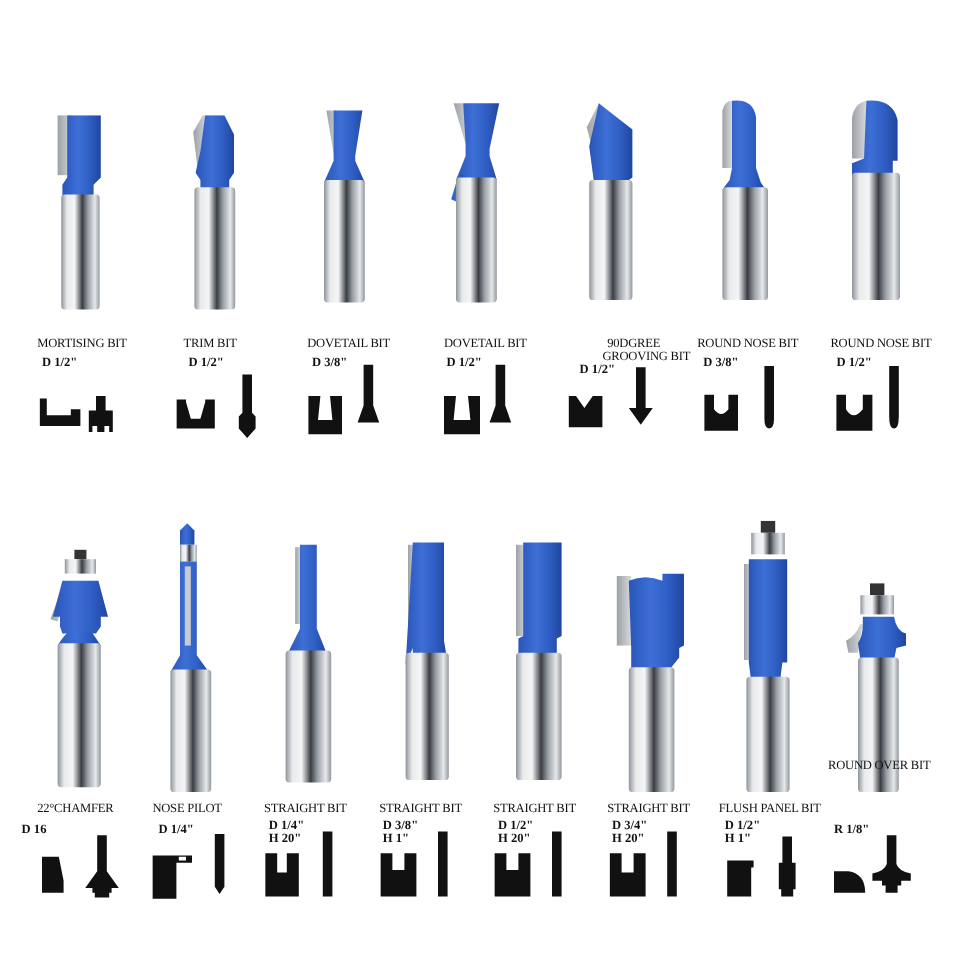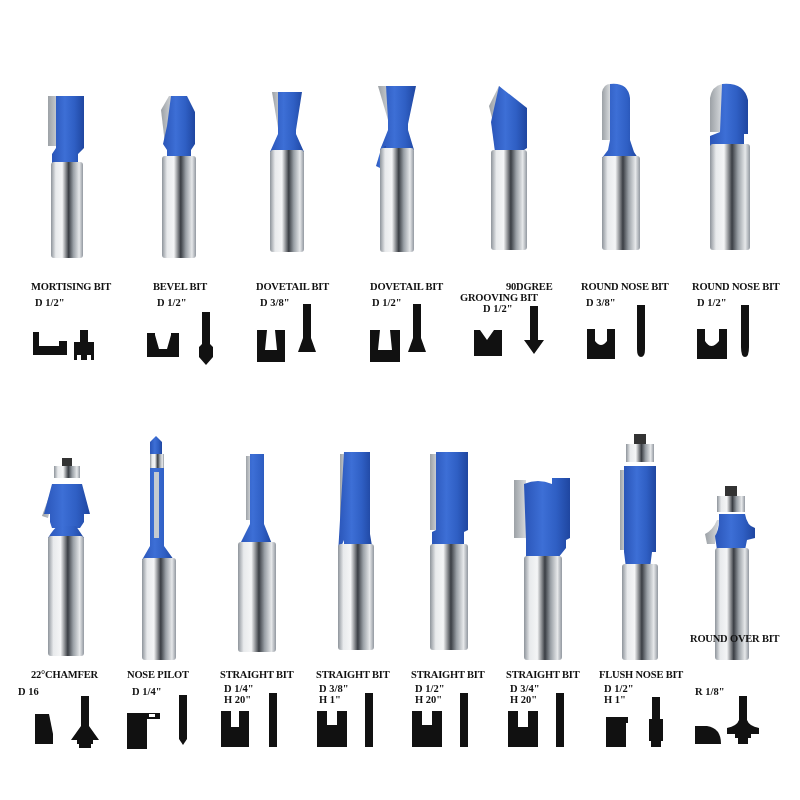--- a/index.html
+++ b/index.html
@@ -1,20 +1,20 @@
 <!DOCTYPE html>
 <html><head>
 <meta charset="utf-8">
 <style>
   html, body { margin:0; padding:0; background:#ffffff; }
   body { width:800px; height:800px; position:relative; overflow:hidden;
          font-family:"Liberation Serif", "DejaVu Serif", serif; }
   .item { position:absolute; }
   .bit { position:absolute; }
-  .title { position:absolute; font-weight:bold; font-size:10.5px; color:#111; white-space:nowrap; letter-spacing:-0.2px; line-height:12px; }
+  .title { position:absolute; font-weight:normal; font-size:10.5px; color:#111; white-space:nowrap; letter-spacing:-0.2px; line-height:12px; }
   .spec { position:absolute; font-weight:bold; font-size:10.5px; color:#111; white-space:nowrap; line-height:12px; }
   .profile { position:absolute; }
 </style>
 </head>
 <body>
 
 <svg width="0" height="0" style="position:absolute">
   <defs>
     <linearGradient id="steel" x1="0" x2="1" y1="0" y2="0">
       <stop offset="0" stop-color="#8e949b"></stop>
@@ -51,21 +51,21 @@
     <path d="M47 0 h8 v12 h6 v18 h-3 v-5 h-4 v5 h-6 v-5 h-4 v5 h-3 v-18 h6z" fill="#111"></path>
   </svg>
 </div>
 
 <div class="item">
   <svg class="bit" style="left:157px;top:96px" width="50" height="165">
     <path d="M4 14 L12 0 H16 V48 L8 48 Z" fill="url(#carb)"></path>
     <path d="M14 0 H30 L38 16 V48 L34 54 V62 L10 62 V54 L6 48 L10 30 Z" fill="url(#blue)"></path>
     <rect x="5" y="60" width="34" height="102" rx="3" fill="url(#steel)"></rect>
   </svg>
-  <div class="title" style="left:153px;top:281px">BEVEL BIT</div>
+  <div class="title" style="left:153px;top:281px">TRIM BIT</div>
   <div class="spec" style="left:157px;top:297px">D 1/2"</div>
   <svg class="profile" style="left:147px;top:305px" width="70" height="60">
     <path d="M0 28 H8 V30 L12 44 H20 L24 30 V28 H32 V52 H0 Z" fill="#111"></path>
     <path d="M55 7 h8 v32 l3 3 v10 l-7 8 l-7 -8 v-10 l3 -3z" fill="#111"></path>
   </svg>
 </div>
 
 <div class="item">
   <svg class="bit" style="left:266px;top:90px" width="50" height="172">
     <path d="M6 2 H14 L16 38 H12 Z" fill="url(#carb)"></path>
@@ -95,21 +95,21 @@
   </svg>
 </div>
 
 <div class="item">
   <svg class="bit" style="left:487px;top:82px" width="50" height="180">
     <path d="M2 24 L12 4 L16 8 L6 40 Z" fill="url(#carb)"></path>
     <path d="M12 4 L40 26 V66 L34 70 H8 L4 40 Z" fill="url(#blue)"></path>
     <rect x="4" y="68" width="36" height="100" rx="3" fill="url(#steel)"></rect>
   </svg>
   <div class="title" style="left:506px;top:281px">90DGREE</div>
-  <div class="title" style="left:460px;top:292px">GROOVING BIT</div>
+  <div class="title" style="left:502px;top:292px">GROOVING BIT</div>
   <div class="spec" style="left:483px;top:303px">D 1/2"</div>
   <svg class="profile" style="left:472px;top:304px" width="80" height="55">
     <path d="M2 26 H8 L15 36 L22 26 H30 V52 H2 Z" fill="#111"></path>
     <path d="M58 2 h8 v34 h6 l-10 14 l-10 -14 h6z" fill="#111"></path>
   </svg>
 </div>
 
 <div class="item">
   <svg class="bit" style="left:600px;top:82px" width="45" height="180">
     <path d="M2 10 Q4 2 10 2 V58 H2 Z" fill="url(#carb)"></path>
@@ -232,21 +232,21 @@
 </div>
 
 <div class="item">
   <svg class="bit" style="left:616px;top:434px" width="50" height="228">
     <rect x="18" y="0" width="12" height="10" fill="#333"></rect>
     <rect x="10" y="10" width="28" height="18" fill="url(#steel)"></rect>
     <rect x="4" y="36" width="6" height="80" fill="url(#carb)"></rect>
     <path d="M8 32 H40 V118 H36 L34 134 H10 L8 118 Z" fill="url(#blue)"></path>
     <rect x="6" y="130" width="36" height="96" rx="3" fill="url(#steel)"></rect>
   </svg>
-  <div class="title" style="left:599px;top:669px">FLUSH NOSE BIT</div>
+  <div class="title" style="left:599px;top:669px">FLUSH PANEL BIT</div>
   <div class="spec" style="left:604px;top:683px">D 1/2"</div>
   <div class="spec" style="left:604px;top:694px">H 1"</div>
   <svg class="profile" style="left:604px;top:695px" width="80" height="55">
     <path d="M2 22 H24 V28 H22 V52 H2 Z" fill="#111"></path>
     <path d="M48 2 h8 v22 h3 v22 h-2 v6 h-10 v-6 h-2 v-22 h3z" fill="#111"></path>
   </svg>
 </div>
 
 <div class="item">
   <svg class="bit" style="left:703px;top:486px" width="55" height="176">

